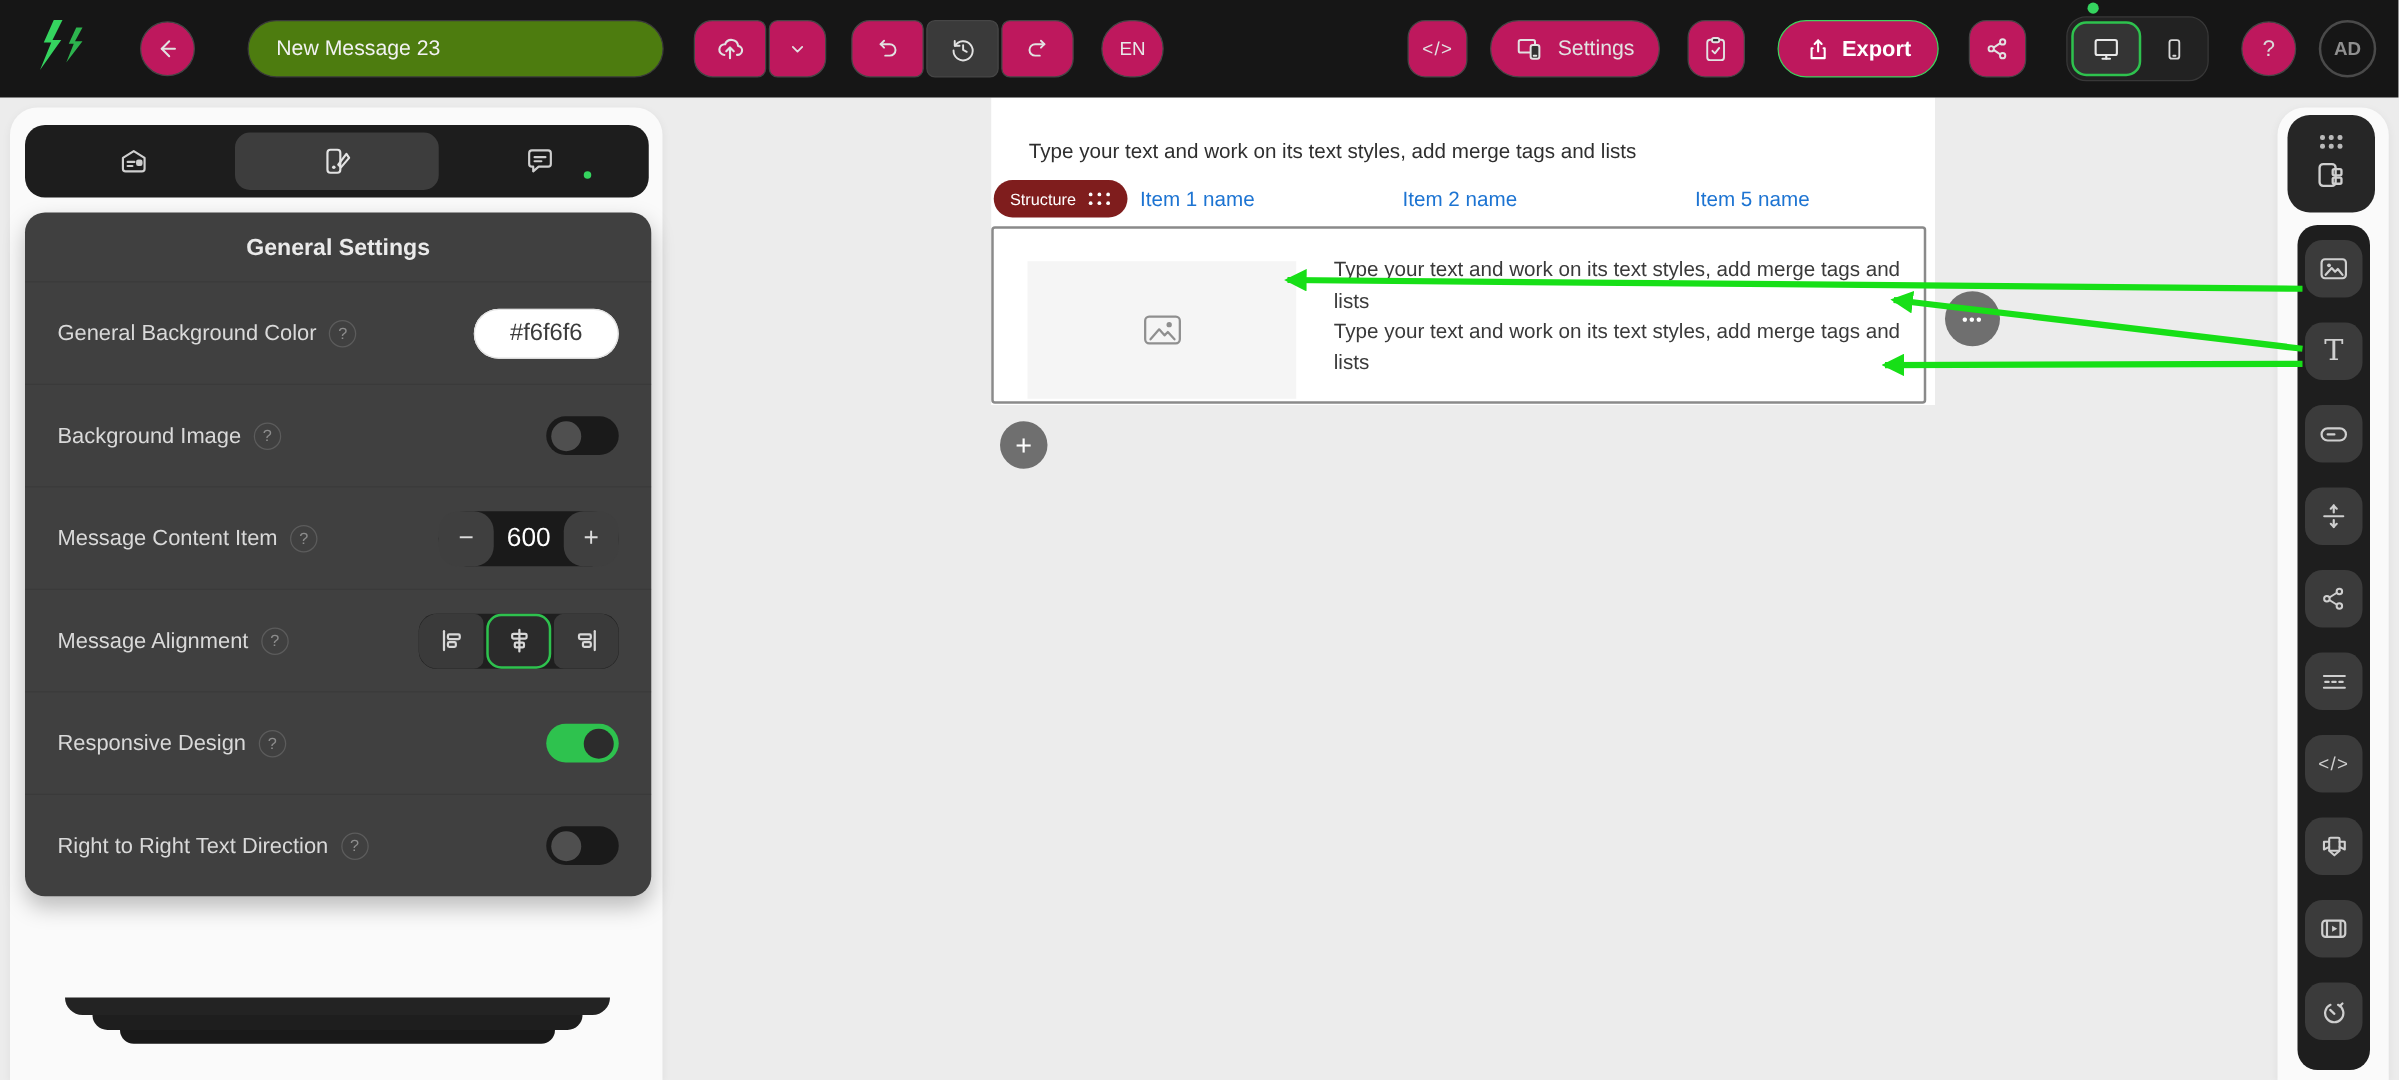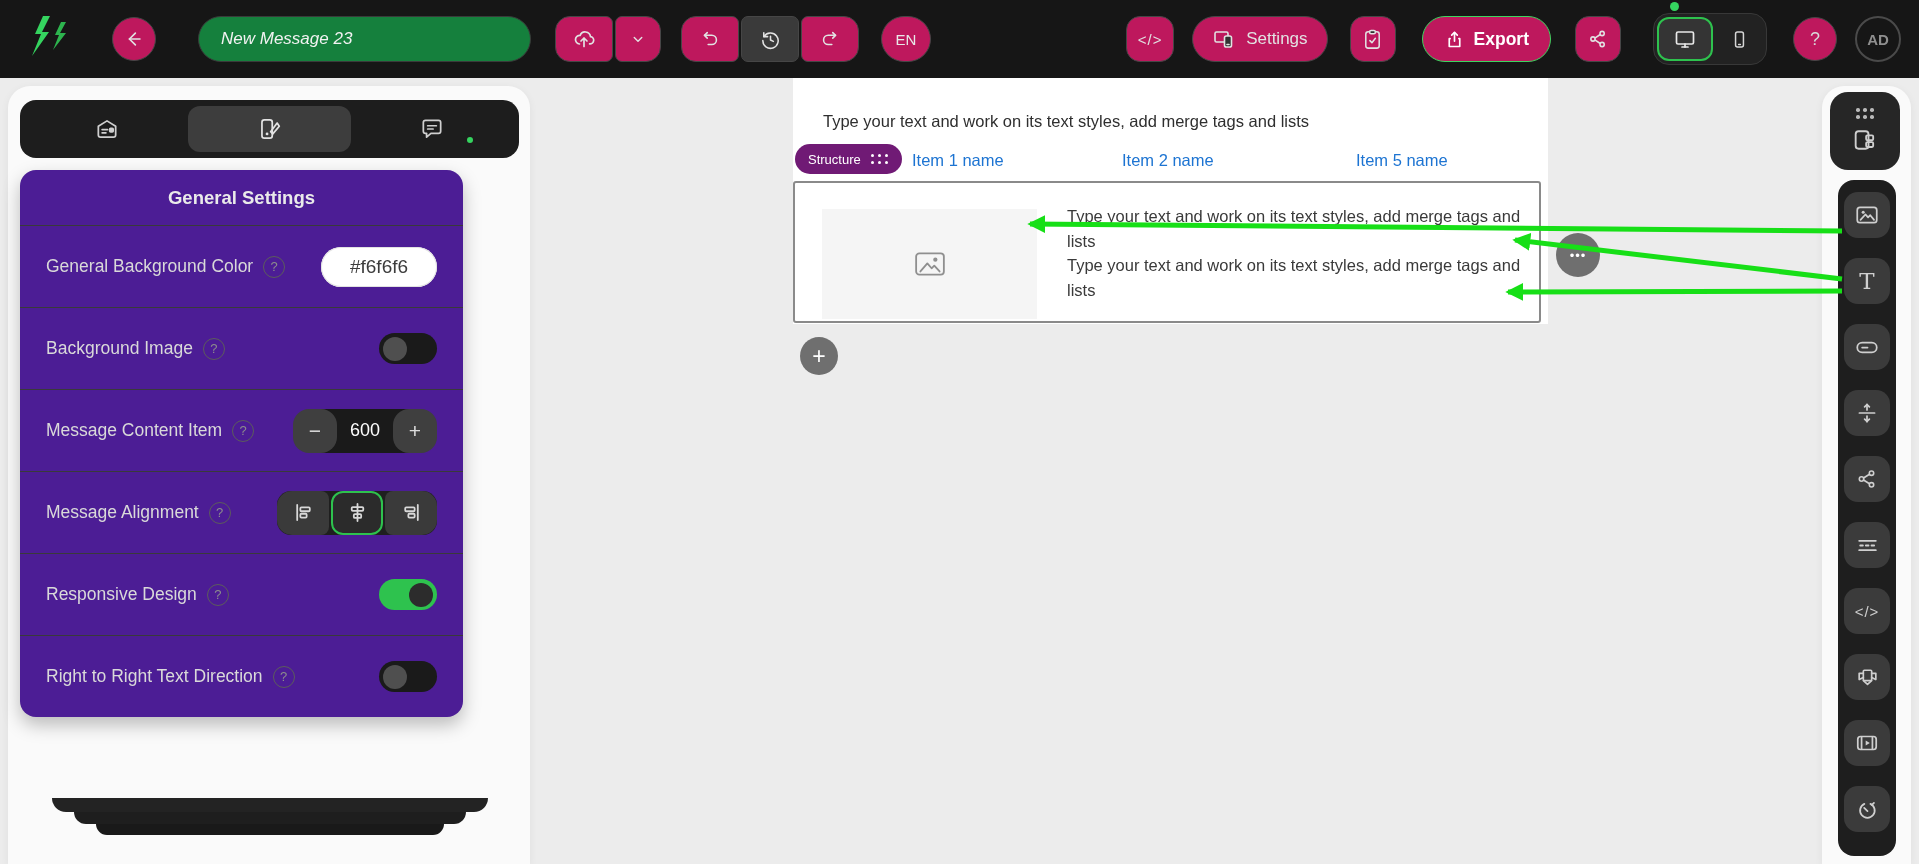--- a/index.html
+++ b/index.html
@@ -7,22 +7,22 @@
   body { font-family:"Liberation Sans", sans-serif; }
   .screen { position:relative; width:1919px; height:864px; overflow:hidden; background:#ececec; }
 
   
   .topbar { position:absolute; left:0; top:0; width:1919px; height:78px; background:#161616;
             display:flex; align-items:center; padding:0 18px 0 16px; z-index:80; }
   .tb-btn { display:flex; align-items:center; justify-content:center; height:46px; min-width:46px;
             background:#be185d; border:1px solid #464646; border-radius:14px; color:#e2e2e2; cursor:pointer; }
   .tb-circle { border-radius:50%; width:44px; height:44px; min-width:44px; }
   .logo { width:44px; height:52px; margin-left:10px; display:flex; align-items:center; justify-content:center; }
-  .title-input { margin-left:42px; width:333px; height:46px; background:#15803d; border:1px solid #3a3a3a;
-                 border-radius:23px; color:#f2f2f2; font-size:17px; display:flex; align-items:center; padding:0 22px;font-style:italic; }
+  .title-input { margin-left:42px; width:333px; height:46px; background:#4d7c0f; border:1px solid #3a3a3a;
+                 border-radius:23px; color:#f2f2f2; font-size:17px; display:flex; align-items:center; padding:0 22px; }
   .seg-group { display:flex; gap:2px; margin-left:24px; }
   .seg-group .tb-btn { border-radius:7px; width:58px; }
   .seg-group .tb-btn:first-child { border-top-left-radius:15px; border-bottom-left-radius:15px; }
   .seg-group .tb-btn:last-child  { border-top-right-radius:15px; border-bottom-right-radius:15px; }
   .lang-btn { margin-left:22px; border-radius:23px; width:50px; font-size:15px; color:#e8e8e8; }
   .pill-btn { border-radius:23px; padding:0 19px; gap:10px; font-size:17px; }
   .export-btn { margin-left:26px; border-radius:23px; padding:0 21px; gap:9px; font-size:17.5px;
                 background:#be185d; border:1px solid #3ed45f; color:#fff; font-weight:bold; }
   .device-group { position:relative; margin-left:32px; display:flex; align-items:center; gap:2px;
                   background:#222; border:1px solid #383838; border-radius:16px; padding:3px; height:52px; }
@@ -37,41 +37,41 @@
 
   
   .left-backdrop { position:absolute; left:8px; top:86px; width:522px; height:778px; background:#fafafa;
                    border-radius:22px 22px 0 0; box-shadow:0 2px 8px rgba(0,0,0,.06); }
   .tab-card { position:absolute; left:20px; top:100px; width:499px; height:58px; background:#1d1d1d;
               border-radius:16px; display:flex; align-items:center; padding:6px; z-index:5; }
   .tab { flex:1; height:46px; display:flex; align-items:center; justify-content:center; border-radius:12px;
          color:#cfcfcf; cursor:pointer; position:relative; }
   .tab.selected { background:#3d3d3d; }
   .tab .notif { position:absolute; right:40px; bottom:9px; width:6px; height:6px; border-radius:50%; background:#35d45f; }
-  .settings-card { position:absolute; left:20px; top:170px; width:443px; background:#4c1d95; border-radius:16px;
+  .settings-card { position:absolute; left:20px; top:170px; width:501px; background:#404040; border-radius:16px;
                    z-index:5; overflow:hidden; box-shadow:0 8px 18px rgba(0,0,0,.25); }
   .panel-title { height:55px; display:flex; align-items:center; justify-content:center; color:#eaeaea;
                  font-size:18.5px; font-weight:bold; }
   .settings-row { height:82px; display:flex; align-items:center; padding:0 26px; border-top:1px solid #3a3a3a; }
   .row-label { font-size:17.5px; color:#d9d9d9; }
   .help { width:22px; height:22px; min-width:22px; border-radius:50%; border:1.6px solid #5c5c5c; color:#8c8c8c;
           font-size:13px; display:flex; align-items:center; justify-content:center; margin-left:10px; }
   .color-pill { margin-left:auto; width:116px; height:40px; border-radius:20px; background:#fff; color:#3c3c3c;
                 font-size:19px; display:flex; align-items:center; justify-content:center;
                 box-shadow:inset 0 0 0 1px #e2e2e2; cursor:pointer; }
   .toggle { margin-left:auto; width:58px; height:31px; border-radius:16px; position:relative; cursor:pointer; }
   .toggle.off { background:#1a1a1a; }
   .toggle.on  { background:#2ec24e; }
   .toggle .knob { position:absolute; top:3.5px; width:24px; height:24px; border-radius:50%; }
   .toggle.off .knob { left:4px; background:#4f4f4f; }
   .toggle.on  .knob { right:4px; background:#2c2c2c; }
   .stepper { margin-left:auto; display:flex; align-items:center; background:#1a1a1a; border-radius:22px; height:44px; }
   .step-btn { width:44px; height:44px; border-radius:16px; background:#3f3f3f; color:#dcdcdc; font-size:21px;
               display:flex; align-items:center; justify-content:center; cursor:pointer; }
-  .step-val { width:56px; text-align:center; color:#fff; font-size:18px; }
+  .step-val { width:56px; text-align:center; color:#fff; font-size:21px; }
   .segmented { margin-left:auto; display:flex; gap:2px; background:#1f1f1f; border-radius:14px; }
   .align-btn { width:52px; height:44px; background:#3a3a3a; border-radius:8px; display:flex; align-items:center;
                justify-content:center; color:#d8d8d8; cursor:pointer; border:2px solid transparent; }
   .segmented .align-btn:first-child { border-top-left-radius:15px; border-bottom-left-radius:15px; }
   .segmented .align-btn:last-child  { border-top-right-radius:15px; border-bottom-right-radius:15px; }
   .align-btn.selected { background:#2b2b2b; border-color:#2ec24e; border-radius:12px; }
   .deck { position:absolute; left:0; width:100%; display:flex; flex-direction:column; align-items:center; z-index:4; }
   .deck div { border-radius:0 0 18px 18px; }
   .deck .d1 { width:436px; height:14px; background:#232323; }
   .deck .d2 { width:392px; height:12px; background:#1e1e1e; }
@@ -81,21 +81,21 @@
   .email-block { position:absolute; left:793px; top:78px; width:755px; height:246px; background:#ffffff; }
   .canvas-header-text { position:absolute; left:823px; top:112px; font-size:16.5px; color:#2f2f2f; z-index:6; }
   .menu-item { position:absolute; top:151px; font-size:16.5px; color:#1d74d2; z-index:6; cursor:pointer; }
   .structure-box { position:absolute; left:793px; top:181px; width:748px; height:142px; background:#fff;
                    border:2px solid #8a8a8a; border-radius:3px; z-index:6; }
   .image-placeholder { position:absolute; left:27px; top:26px; width:215px; height:110px; background:#f5f5f5;
                        display:flex; align-items:center; justify-content:center; color:#8f8f8f; cursor:pointer; }
   .text-cell { position:absolute; left:272px; top:21px; width:470px; font-size:16.5px; line-height:24.5px;
                color:#3a3a3a; cursor:text; }
   .text-cell p { margin:0; }
-  .structure-badge { position:absolute; left:795px; top:144px; height:30px; background:#701a75; border-radius:15px;
+  .structure-badge { position:absolute; left:795px; top:144px; height:30px; background:#7f1d1d; border-radius:15px;
                      display:flex; align-items:center; padding:0 13px; color:#fff; font-size:13px; gap:10px; z-index:7; }
   .drag-dots { display:grid; grid-template-columns:repeat(3, 4px); grid-template-rows:repeat(2, 4px); gap:3px; }
   .drag-dots i { width:3.5px; height:3.5px; border-radius:50%; background:#fff; }
   .more-btn { position:absolute; left:1556px; top:233px; width:44px; height:44px; border-radius:50%; background:#6f6f6f;
               color:#fff; display:flex; align-items:center; justify-content:center; font-size:13px;
               letter-spacing:1px; z-index:8; cursor:pointer; }
   .add-btn { position:absolute; left:800px; top:337px; width:38px; height:38px; border-radius:50%; background:#6f6f6f;
              color:#fff; display:flex; align-items:center; justify-content:center; font-size:23px; z-index:8; cursor:pointer; }
 
   

